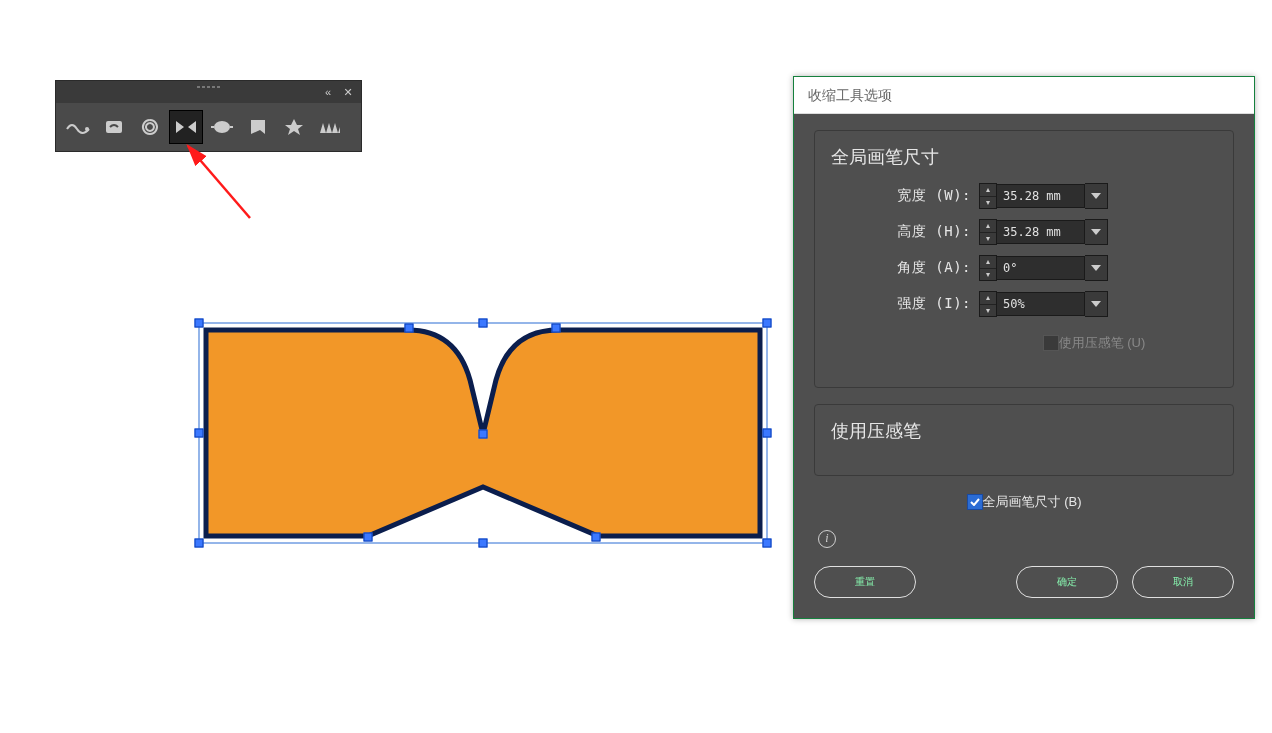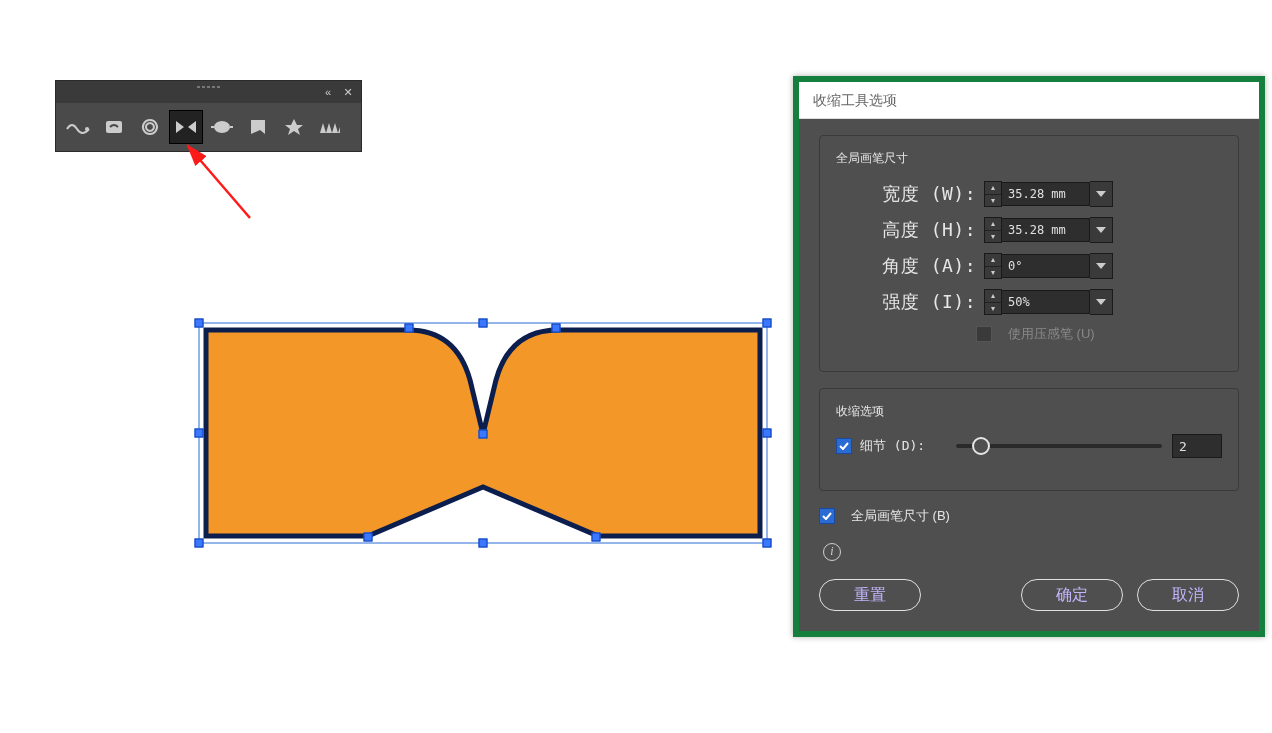--- a/index.html
+++ b/index.html
@@ -109,21 +109,21 @@
   }
 
   
   .dialog {
     position: absolute;
     left: 793px;
     top: 76px;
     width: 460px;
     background: #ffffff;
     box-shadow: 0 0 6px rgba(0,0,0,0.3);
-    border: 6px solid #15803d;
+    border: 1px solid #15803d;
   }
   .dialog-title {
     height: 36px;
     line-height: 36px;
     padding: 0 14px;
     color: #666;
     font-size: 14px;
     background: #fff;
     border-bottom: 1px solid #ddd;
   }
@@ -133,37 +133,37 @@
     color: #e6e6e6;
   }
   .group {
     border: 1px solid #3a3a3a;
     border-radius: 4px;
     padding: 14px 16px 18px 16px;
     margin-bottom: 16px;
     position: relative;
   }
   .group-title {
-    font-size: 12px;
+    font-size: 18px;
     color: #e6e6e6;
     margin-bottom: 14px;
   }
   .row {
     display: flex;
     align-items: center;
     margin-bottom: 10px;
     height: 26px;
   }
   .row-label {
     flex: 0 0 140px;
     text-align: right;
     padding-right: 8px;
     font-family: monospace, "Microsoft YaHei";
     letter-spacing: 0.5px;
-    font-size: 18px;
+    font-size: 14px;
   }
   .stepper {
     width: 16px;
     height: 24px;
     display: flex;
     flex-direction: column;
     border: 1px solid #1a1a1a;
     background: #3a3a3a;
   }
   .stepper div {
@@ -196,22 +196,23 @@
     border-left: none;
     display: flex;
     align-items: center;
     justify-content: center;
     cursor: pointer;
   }
   .dd svg { width: 10px; height: 6px; }
   .chk-row {
     display: flex;
     align-items: center;
-    margin: 10px 0;
-    gap: 16px;
+    margin: 17px 0;
+    gap: 0;
+    justify-content: center;
   }
   .chk {
     width: 14px;
     height: 14px;
     background: #2b6cd4;
     border: 1px solid #1a4aa0;
     display: flex;
     align-items: center;
     justify-content: center;
     cursor: pointer;
@@ -291,22 +292,22 @@
     justify-content: flex-end;
     gap: 14px;
     margin-top: 18px;
   }
   .btn {
     min-width: 100px;
     height: 30px;
     border: 1.5px solid #e0e0e0;
     border-radius: 16px;
     background: transparent;
-    color: #c4b5fd;
-    font-size: 16px;
+    color: #86efac;
+    font-size: 10px;
     cursor: pointer;
     display: flex;
     align-items: center;
     justify-content: center;
   }
   .btn.reset { margin-right: auto; }
 </style>
 </head>
 <body>
 
@@ -475,36 +476,22 @@
             </div>
         </div>
 
         <div class="chk-row" style="padding-left:140px">
           <div class="chk disabled"></div>
           <span class="disabled-text">使用压感笔 (U)</span>
         </div>
       </div>
 
       <div class="group">
-        <div class="group-title">收缩选项</div>
-
-        <div class="slider-row">
-          <div class="slider-label">
-            <div class="chk">
-                <svg viewBox="0 0 10 8">
-                  <path d="M1 4 L4 7 L9 1" fill="none" stroke="#fff" stroke-width="2"></path>
-                </svg>
-              </div>
-            <span>细节 (D):</span>
-          </div>
-          <div class="slider">
-            <div class="thumb" id="thumb-detail" style="left: 12%;"></div>
-          </div>
-          <input class="slider-val" value="2" style="">
-        </div>
+        <div class="group-title">使用压感笔</div>
+
 
       </div>
 
       <div class="chk-row">
         <div class="chk">
             <svg viewBox="0 0 10 8">
               <path d="M1 4 L4 7 L9 1" fill="none" stroke="#fff" stroke-width="2"></path>
             </svg>
           </div>
         <span>全局画笔尺寸 (B)</span>

